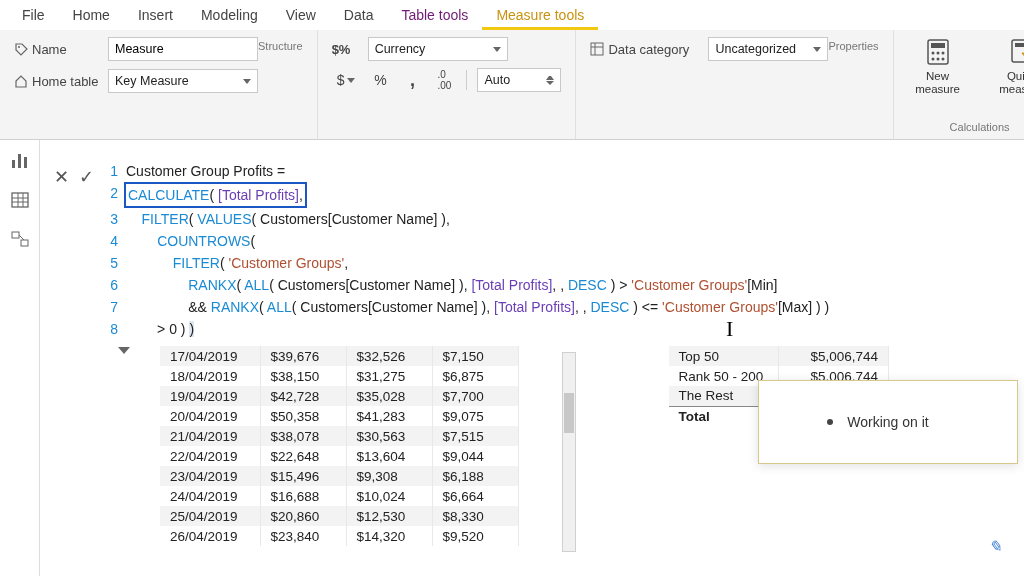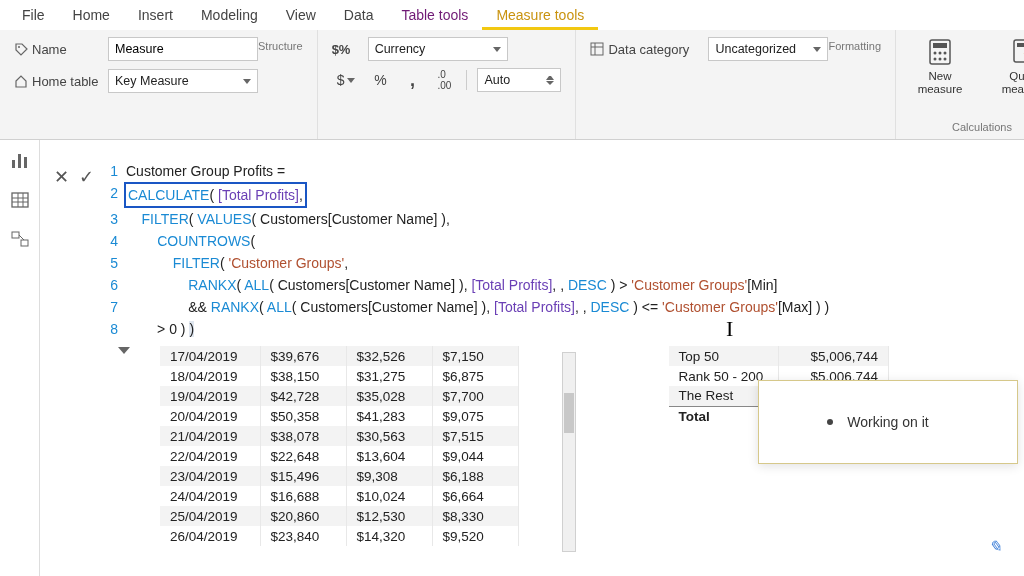--- a/index.html
+++ b/index.html
@@ -164,21 +164,21 @@
               <line x1="5" y1="1" x2="5" y2="13" stroke="#666"></line>
             </svg>
           <span>Data category</span>
         </div>
         <div class="field-select" style="width:120px">
           <span>Uncategorized</span>
           <span class="caret"></span>
         </div>
       </div>
     </div>
-    <div class="ribbon-group-label">Formatting</div>
+    <div class="ribbon-group-label">Properties</div>
   </div>
 
   <div class="ribbon-group" style="flex-direction:column">
     <div class="ribbon-group-body" style="flex-direction:row;gap:24px">
       <div class="big-btn">
         <svg class="ico" viewBox="0 0 28 28">
             <rect x="4" y="2" width="20" height="24" rx="2" fill="none" stroke="#555" stroke-width="1.5"></rect>
             <rect x="7" y="5" width="14" height="5" fill="#555"></rect>
             <circle cx="9" cy="15" r="1.5" fill="#555"></circle>
             <circle cx="14" cy="15" r="1.5" fill="#555"></circle>

